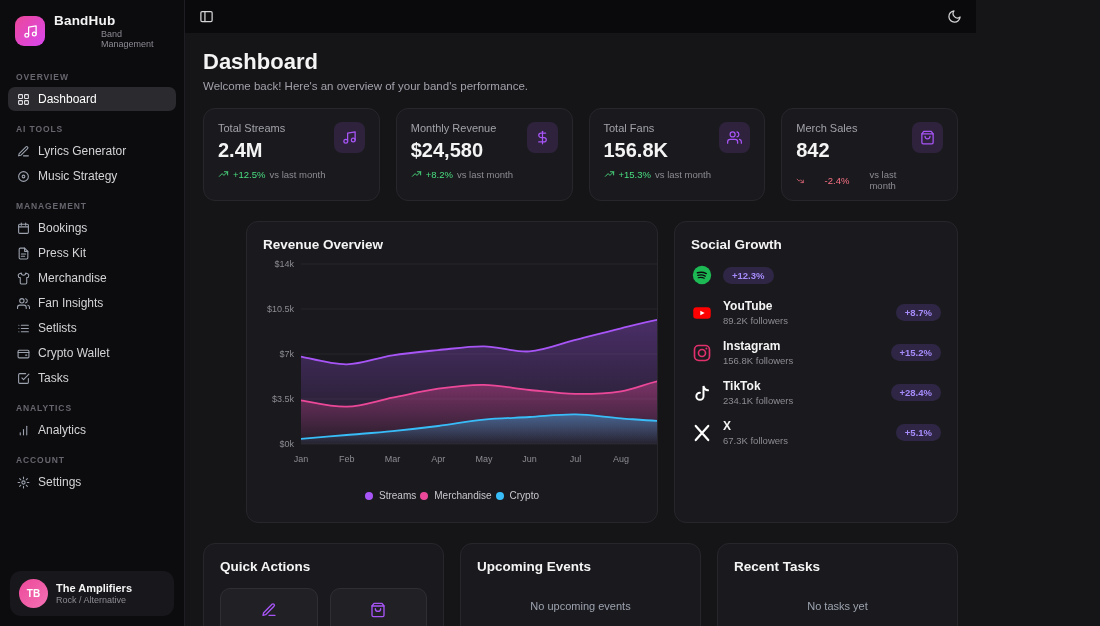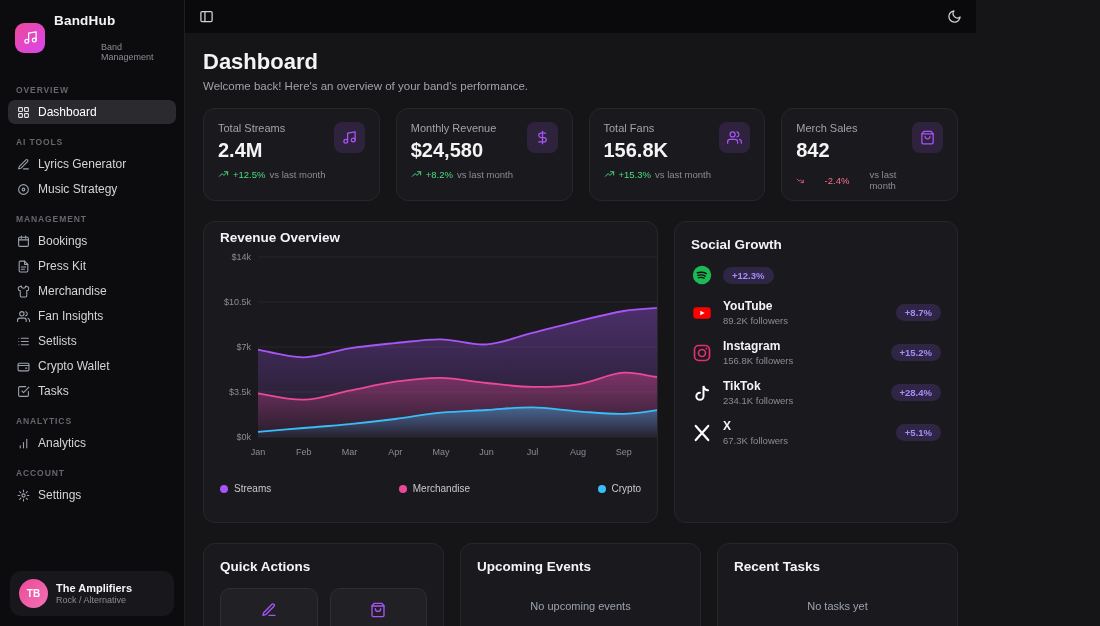--- a/index.html
+++ b/index.html
@@ -8,21 +8,21 @@
   .app { display:flex; width:976px; height:626px; }
 
   
   .sidebar { width:185px; height:626px; background:#0c0c0e; border-right:1px solid #1f1f23;
     display:flex; flex-direction:column; flex:none; }
   .logo-row { display:flex; align-items:center; gap:9px; padding:13px 15px 10px; }
   .logo-badge { width:30px; height:30px; border-radius:9px; background:linear-gradient(135deg,#ec4899,#d946ef);
     display:flex; align-items:center; justify-content:center; color:#fff; flex:none; }
   .logo-badge .icon { width:15px; height:15px; }
   .app-name { font-size:13.5px; font-weight:bold; letter-spacing:.2px; }
-  .app-tagline { font-size:9px; color:#8b8b93; margin-top:14px;padding-left:47px; }
+  .app-tagline { font-size:9px; color:#8b8b93; margin-top:1px;padding-left:47px; }
   #sidebar-nav { flex:1; overflow:hidden; }
   .nav-label { font-size:8.5px; font-weight:bold; letter-spacing:.9px; color:#66666e; margin:13px 16px 5px; }
   .nav-item { display:flex; align-items:center; gap:8px; margin:1px 8px; padding:5px 9px;
     border-radius:7px; font-size:12px; color:#d4d4d8; cursor:pointer; }
   .nav-item .icon { width:13px; height:13px; color:#9ca3af; flex:none; }
   .nav-item.active { background:#2a2a2f; color:#fff; }
   .nav-item.active .icon { color:#e4e4e7; }
   .user-card { display:flex; align-items:center; gap:8px; margin:10px; padding:8px 9px;
     background:#18181c; border-radius:11px; cursor:pointer; }
   .avatar { width:29px; height:29px; border-radius:50%; background:linear-gradient(135deg,#ec4899,#f472b6);
@@ -53,24 +53,24 @@
   .stat-trend .icon { width:11px; height:11px; }
   .stat-trend.up { color:#4ade80; }
   .stat-trend.down { color:#fb7185;gap:20px; }
   .stat-trend .note { color:#8b8b93; }
   .stat-icon { width:31px; height:31px; border-radius:8px; background:rgba(168,85,247,.14);
     color:#a855f7; display:flex; align-items:center; justify-content:center; flex:none; }
   .stat-icon svg { width:15px; height:15px; }
 
   
   .mid-row { display:grid; grid-template-columns:1fr 284px; gap:16px; margin-top:20px; }
-  .chart-card { padding:8px 16px; height:302px; overflow:hidden; }
+  .chart-card { padding:15px 16px; height:302px; overflow:hidden;margin-left:43px; }
   .card-title { font-size:13.5px; font-weight:bold; }
   #chart { margin-top:4px; }
-  .legend { display:flex; justify-content:space-between; gap:17px; margin-top:2px; }
+  .legend { display:flex; justify-content:center; gap:4px; margin-top:2px; }
   .legend-item { display:flex; align-items:center; gap:6px; font-size:10px; color:#c7c7cd; cursor:pointer; }
   .legend-dot { width:8px; height:8px; border-radius:50%; }
 
   .social-card { padding:15px 16px; height:302px; overflow:hidden; }
   .social-list { margin-top:12px; display:flex; flex-direction:column; gap:13px; }
   .social-row { display:flex; align-items:center; gap:10px; }
   .social-icon { width:22px; height:22px; flex:none; display:flex; align-items:center; justify-content:center; }
   .social-icon svg { width:20px; height:20px; }
   .social-info { flex:1; min-width:0; }
   .social-name { font-size:12px; font-weight:bold; }

